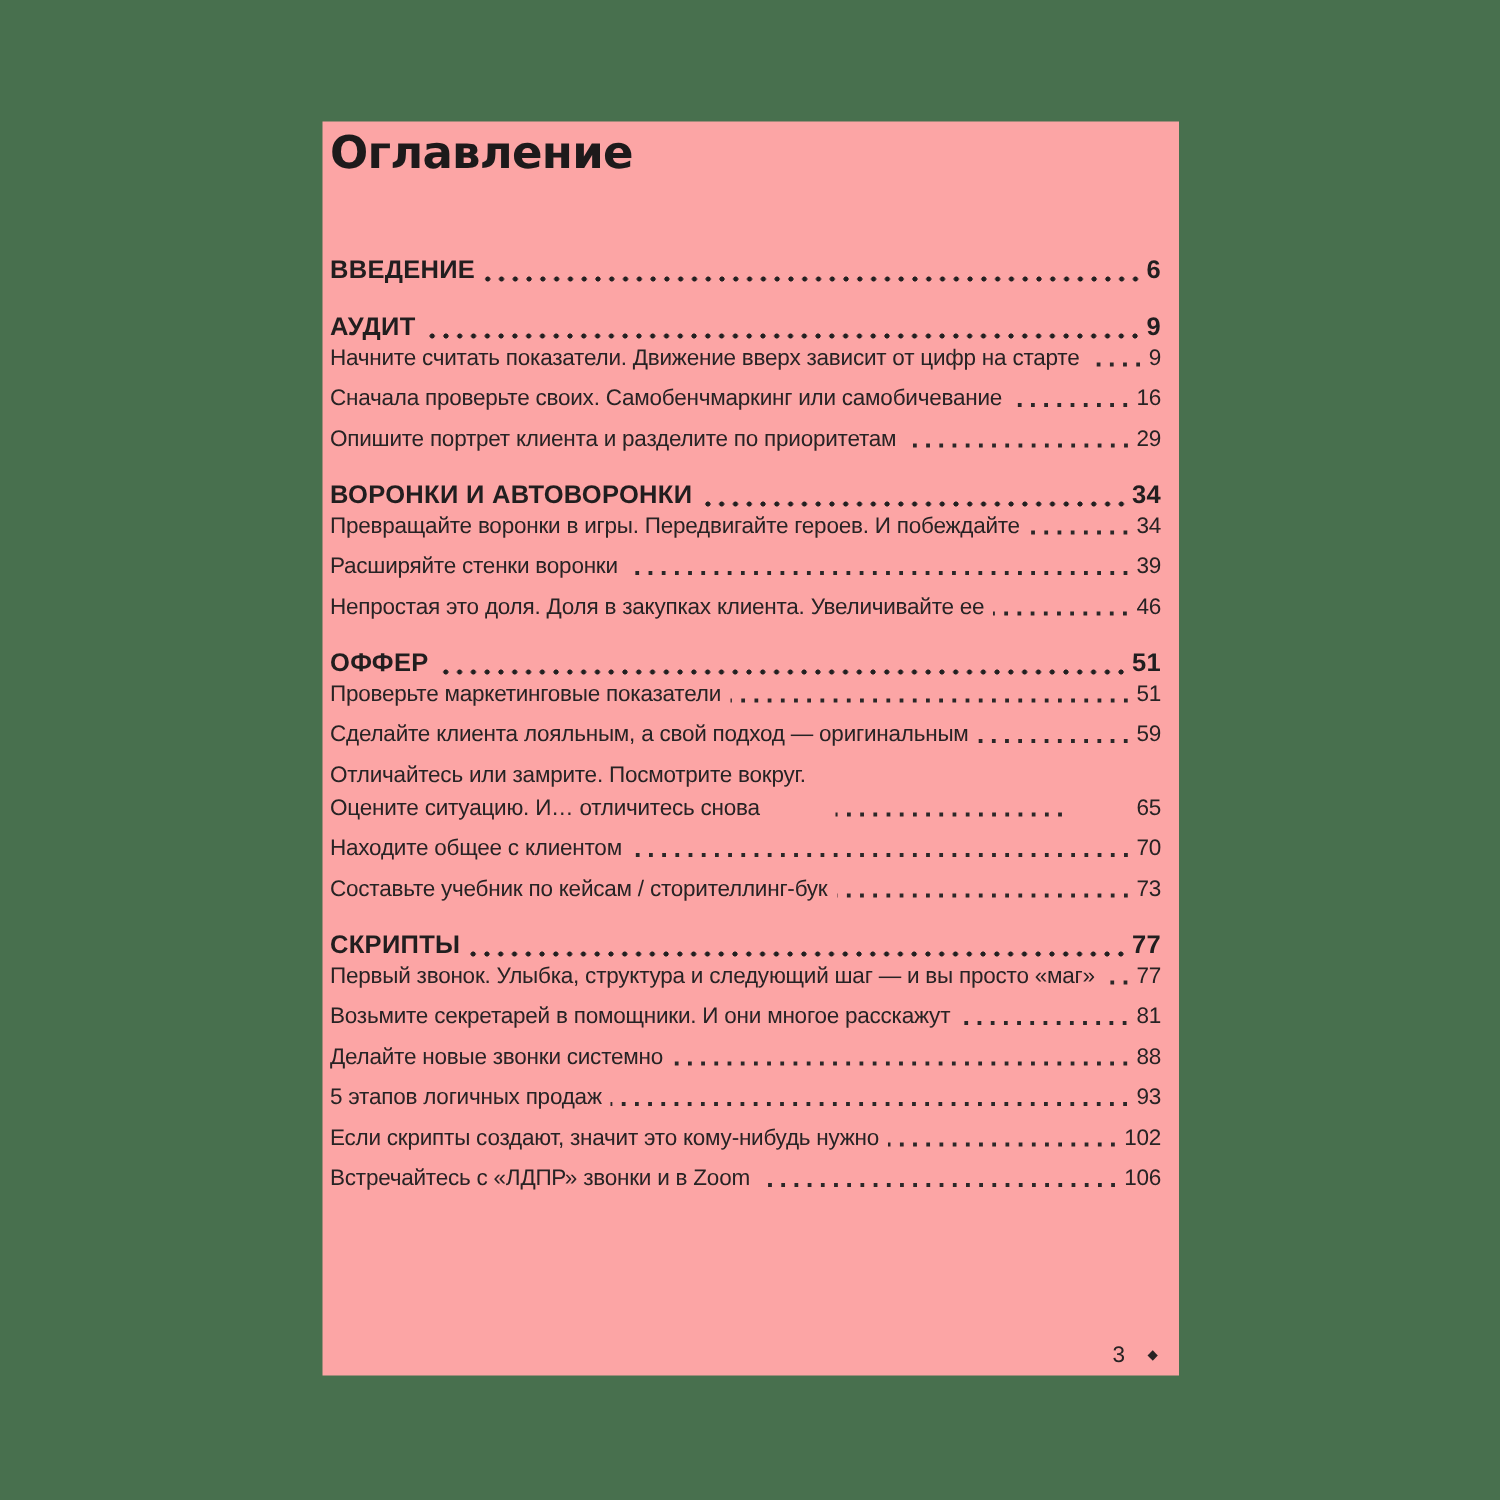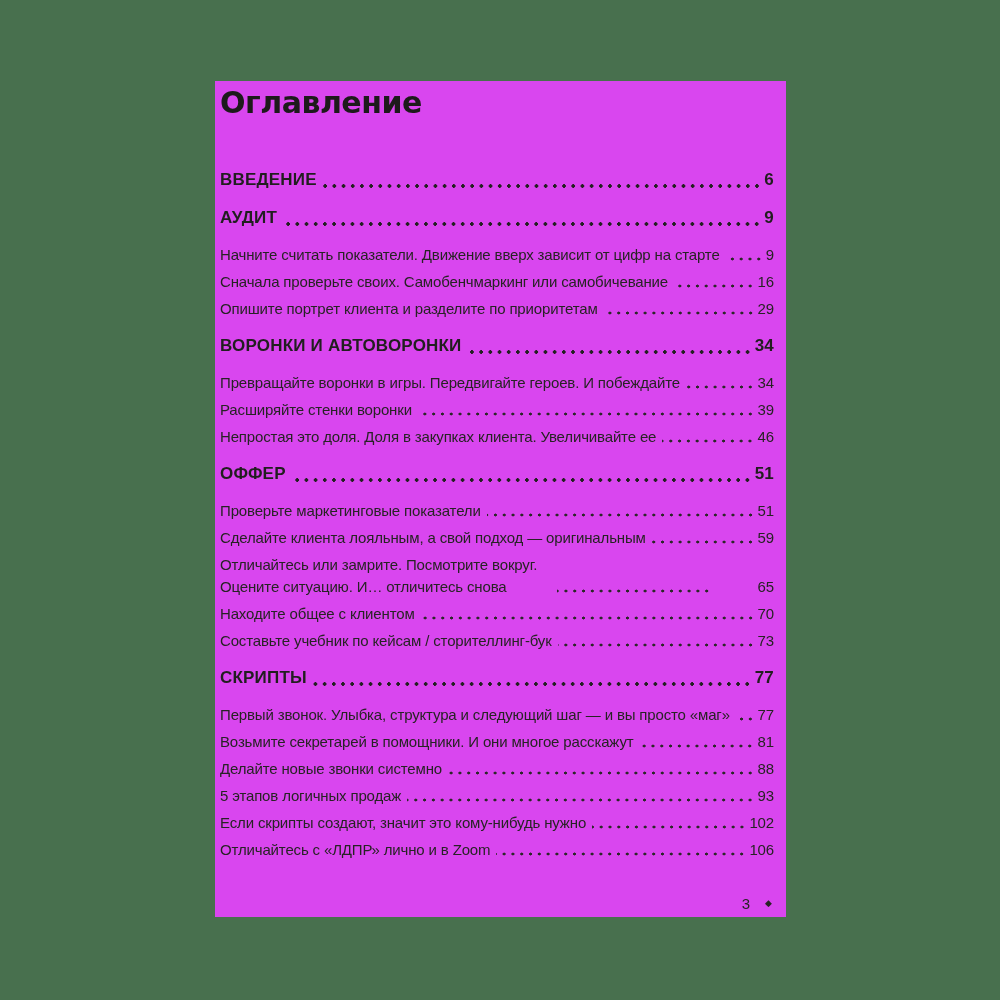--- a/index.html
+++ b/index.html
@@ -38,21 +38,21 @@
     line-height: 18px;
     letter-spacing: 0.2px;
     color: #211e1f;
   }
   .entry-row {
     font-size: 15px;
     line-height: 16px;
     margin-top: 11px;
     letter-spacing: -0.15px;
   }
-  .heading-row + .entry-row { margin-top: 20px; }
+  .heading-row + .entry-row { margin-top: 4px; }
   .entry-row.cont { margin-top: 6px; gap: 44px; }
   .label { white-space: nowrap; }
   .leader {
     flex: 1 1 auto;
     min-width: 10px;
     align-self: flex-end;
     height: 4px;
     margin: 0 3px 2px 6px;
     background-image: radial-gradient(circle, #2b2728 1.4px, rgba(0,0,0,0) 1.6px);
     background-size: 8.8px 4px;
@@ -73,21 +73,21 @@
     gap: 15px;
     font-size: 15px;
     color: #272324;
   }
   .diamond { font-size: 9px; line-height: 1; }
   .diamond::before { content: "◆"; }
 </style>
 </head>
 <body style="background: rgb(72, 112, 78);">
 
-<div class="page" style="background: #d946ef; color: rgb(39, 35, 36);">
+<div class="page" style="background: #fca5a5; color: rgb(39, 35, 36);">
   <h1 class="title">Оглавление</h1>
   <div id="toc">
       <div class="section">
         <div class="row heading-row">
           <span class="label">ВВЕДЕНИЕ</span>
           <span class="leader"></span>
           <span class="pg">6</span>
         </div>
       </div>
       <div class="section">
@@ -194,21 +194,21 @@
           <span class="label">5 этапов логичных продаж</span>
           <span class="leader"></span>
           <span class="pg">93</span>
         </div>
         <div class="row entry-row">
           <span class="label">Если скрипты создают, значит это кому-нибудь нужно</span>
           <span class="leader"></span>
           <span class="pg">102</span>
         </div>
         <div class="row entry-row">
-          <span class="label">Отличайтесь с «ЛДПР» лично и в Zoom</span>
+          <span class="label">Встречайтесь с «ЛДПР» звонки и в Zoom</span>
           <span class="leader"></span>
           <span class="pg">106</span>
         </div>
       </div>
     </div>
   <div class="footer">
     <span>3</span>
     <span class="diamond"></span>
   </div>
 </div>

